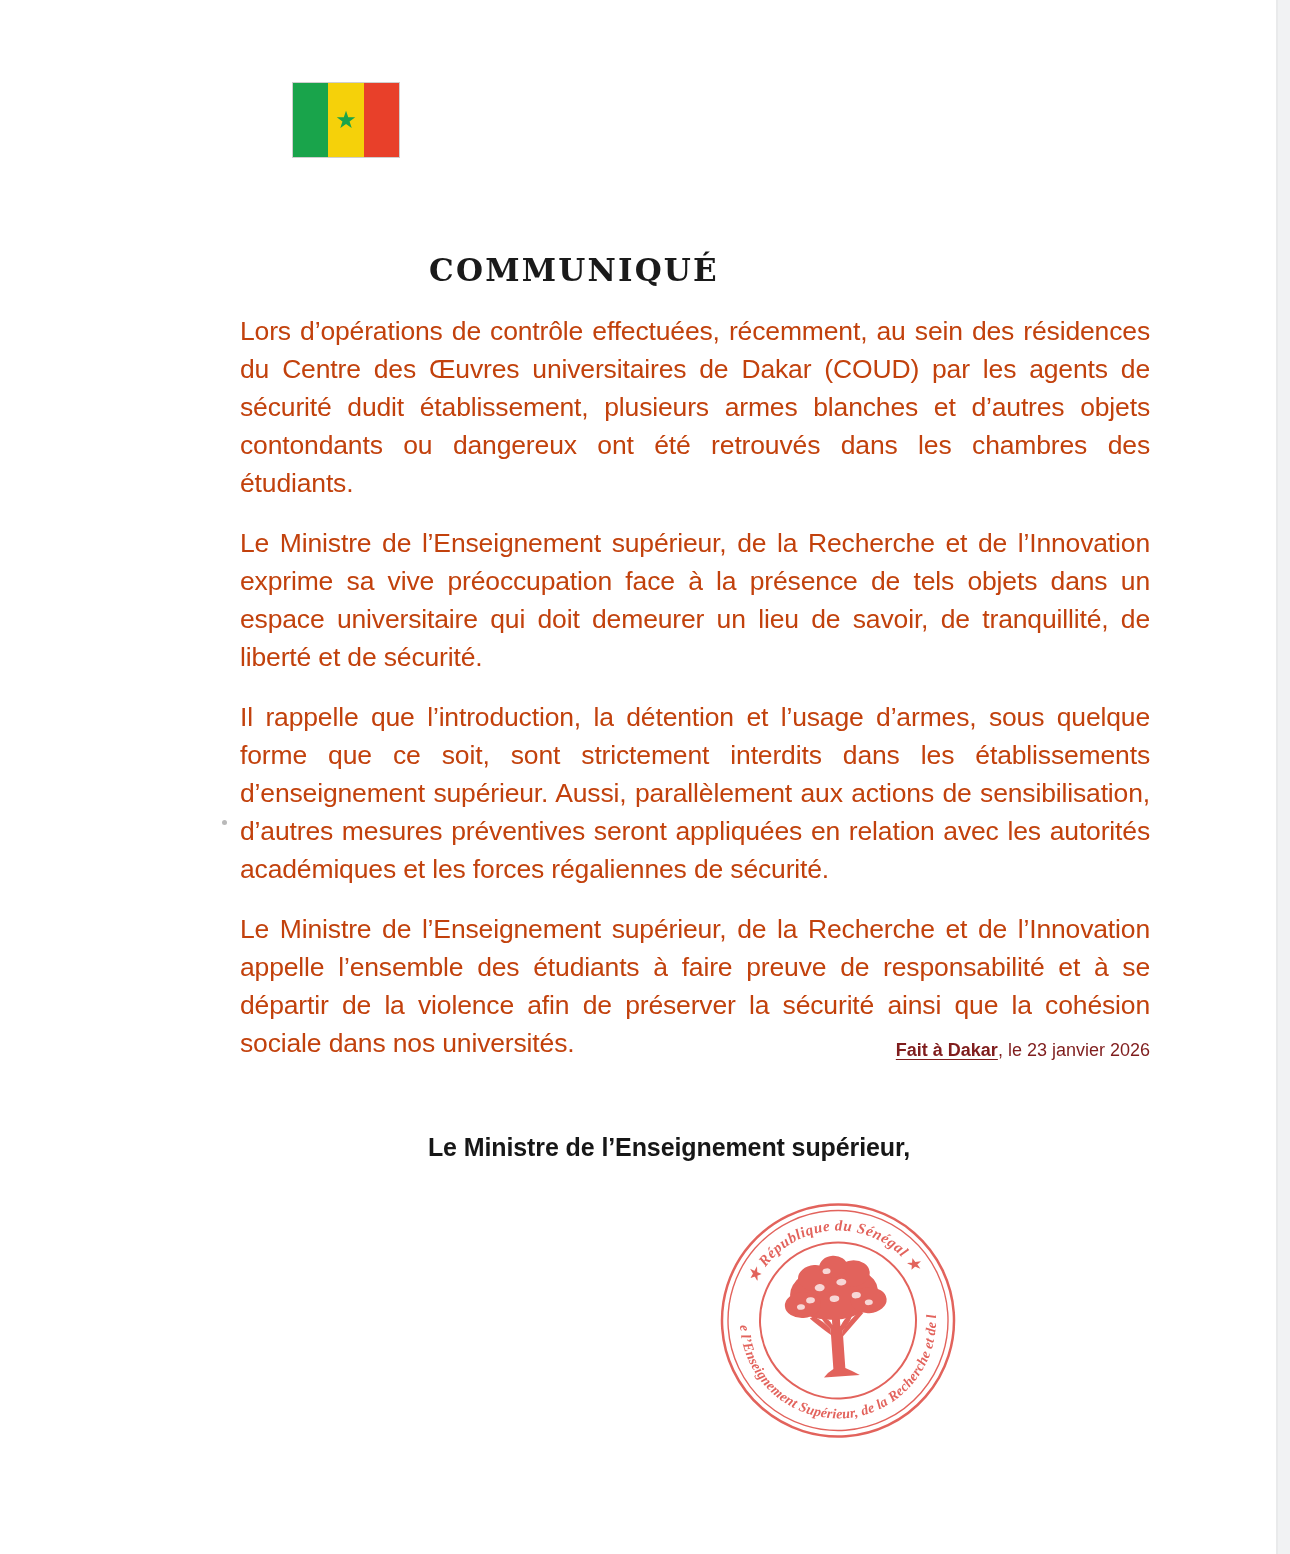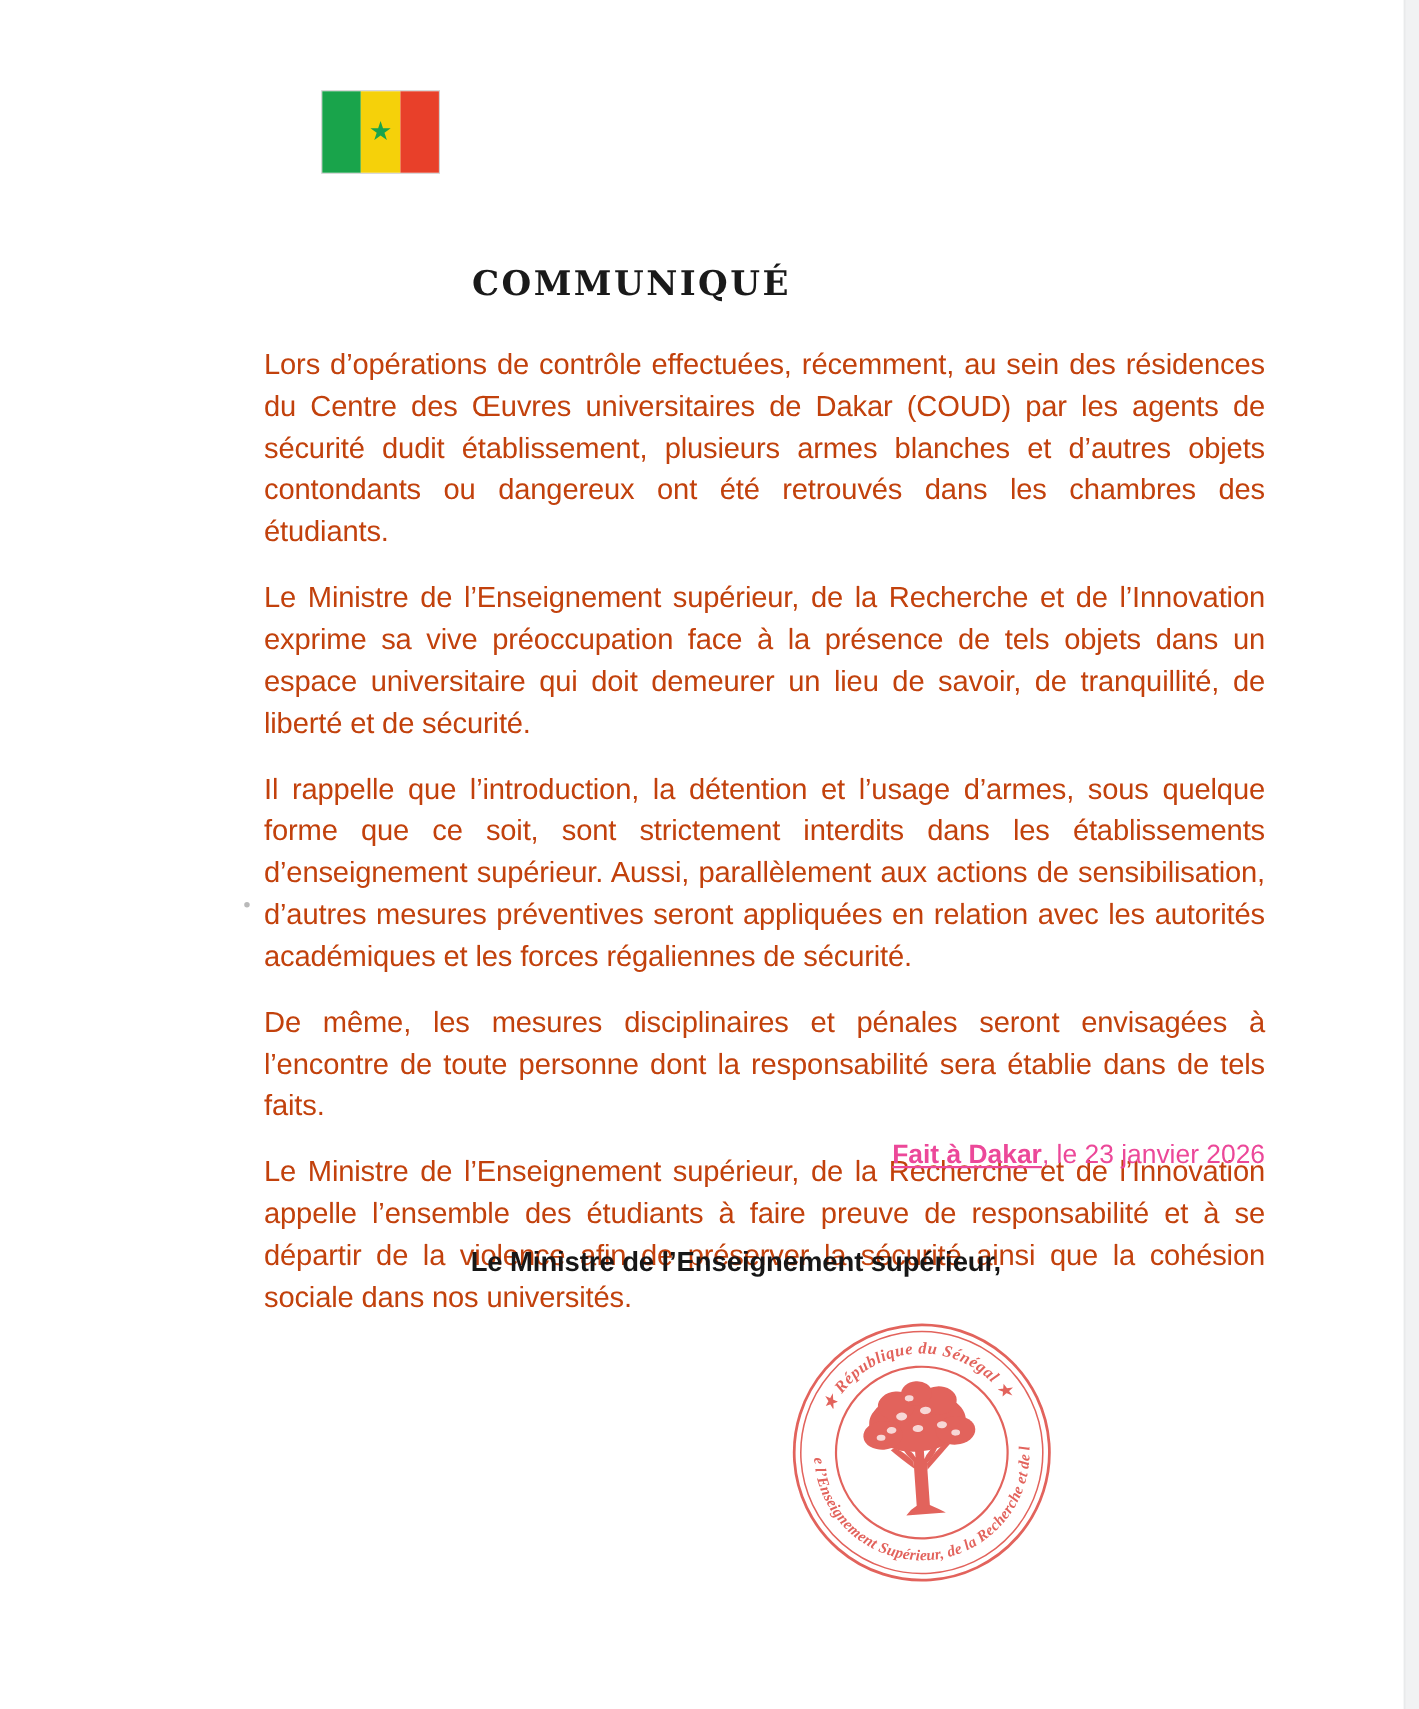--- a/index.html
+++ b/index.html
@@ -100,21 +100,21 @@
     color: #2a2a2a;
     white-space: nowrap;
     transform: scaleY(1.2);
     transform-origin: left top;
   }
 
   
   .doc-title {
     position: absolute;
     left: 0;
-    top: 240px;
+    top: 252px;
     width: 1148px;
     text-align: center;
     font-family: "DejaVu Serif", serif;
     font-weight: bold;
     font-size: 31px;
     letter-spacing: 2.2px;
     color: #1a1a1a;
     box-sizing: border-box;
   }
 
@@ -147,23 +147,23 @@
     background: #b9b9b9;
   }
 
   
   .date-line {
     position: absolute;
     left: 240px;
     top: 1032px;
     width: 910px;
     text-align: right;
-    font-size: 24px;
+    font-size: 18px;
     line-height: 36px;
-    color: #ec4899;
+    color: #7f1d1d;
   }
   .date-line .place {
     font-weight: bold;
     text-decoration: underline;
     text-underline-offset: 3px;
   }
 
   
   .signature {
     position: absolute;
@@ -211,21 +211,20 @@
       <div class="band red"></div>
     </div>
   </div>
 
   <div class="doc-title">COMMUNIQUÉ</div>
 
   <div class="body-text">
     <p class="para">Lors d’opérations de contrôle effectuées, récemment, au sein des résidences du Centre des Œuvres  universitaires de Dakar (COUD) par les agents de sécurité dudit établissement, plusieurs armes blanches et d’autres objets contondants ou dangereux ont été retrouvés dans les chambres des étudiants.</p>
     <p class="para">Le Ministre de l’Enseignement supérieur, de la Recherche et de l’Innovation exprime sa vive préoccupation face à la présence de tels objets dans un espace universitaire qui doit demeurer un lieu de savoir, de tranquillité, de liberté et de sécurité.</p>
     <p class="para">Il rappelle que l’introduction, la détention et l’usage d’armes, sous quelque forme que ce soit, sont strictement interdits dans les établissements d’enseignement supérieur. Aussi, parallèlement aux actions de sensibilisation, d’autres mesures préventives seront appliquées en relation avec les autorités académiques et les forces régaliennes de sécurité.</p>
-    <p class="para">De même, les mesures disciplinaires et pénales seront envisagées à l’encontre de toute personne dont la responsabilité sera établie dans de tels faits.</p>
     <p class="para">Le Ministre de l’Enseignement supérieur, de la Recherche et de l’Innovation appelle l’ensemble des étudiants à faire preuve de responsabilité  et à se départir de la violence afin de préserver la sécurité ainsi que  la cohésion sociale dans nos universités.</p>
   </div>
 
   <div class="speck"></div>
 
   <div class="date-line">
     <span class="place">Fait à Dakar</span><span>, le 23 janvier 2026</span>
   </div>
 
   <div class="signature">

